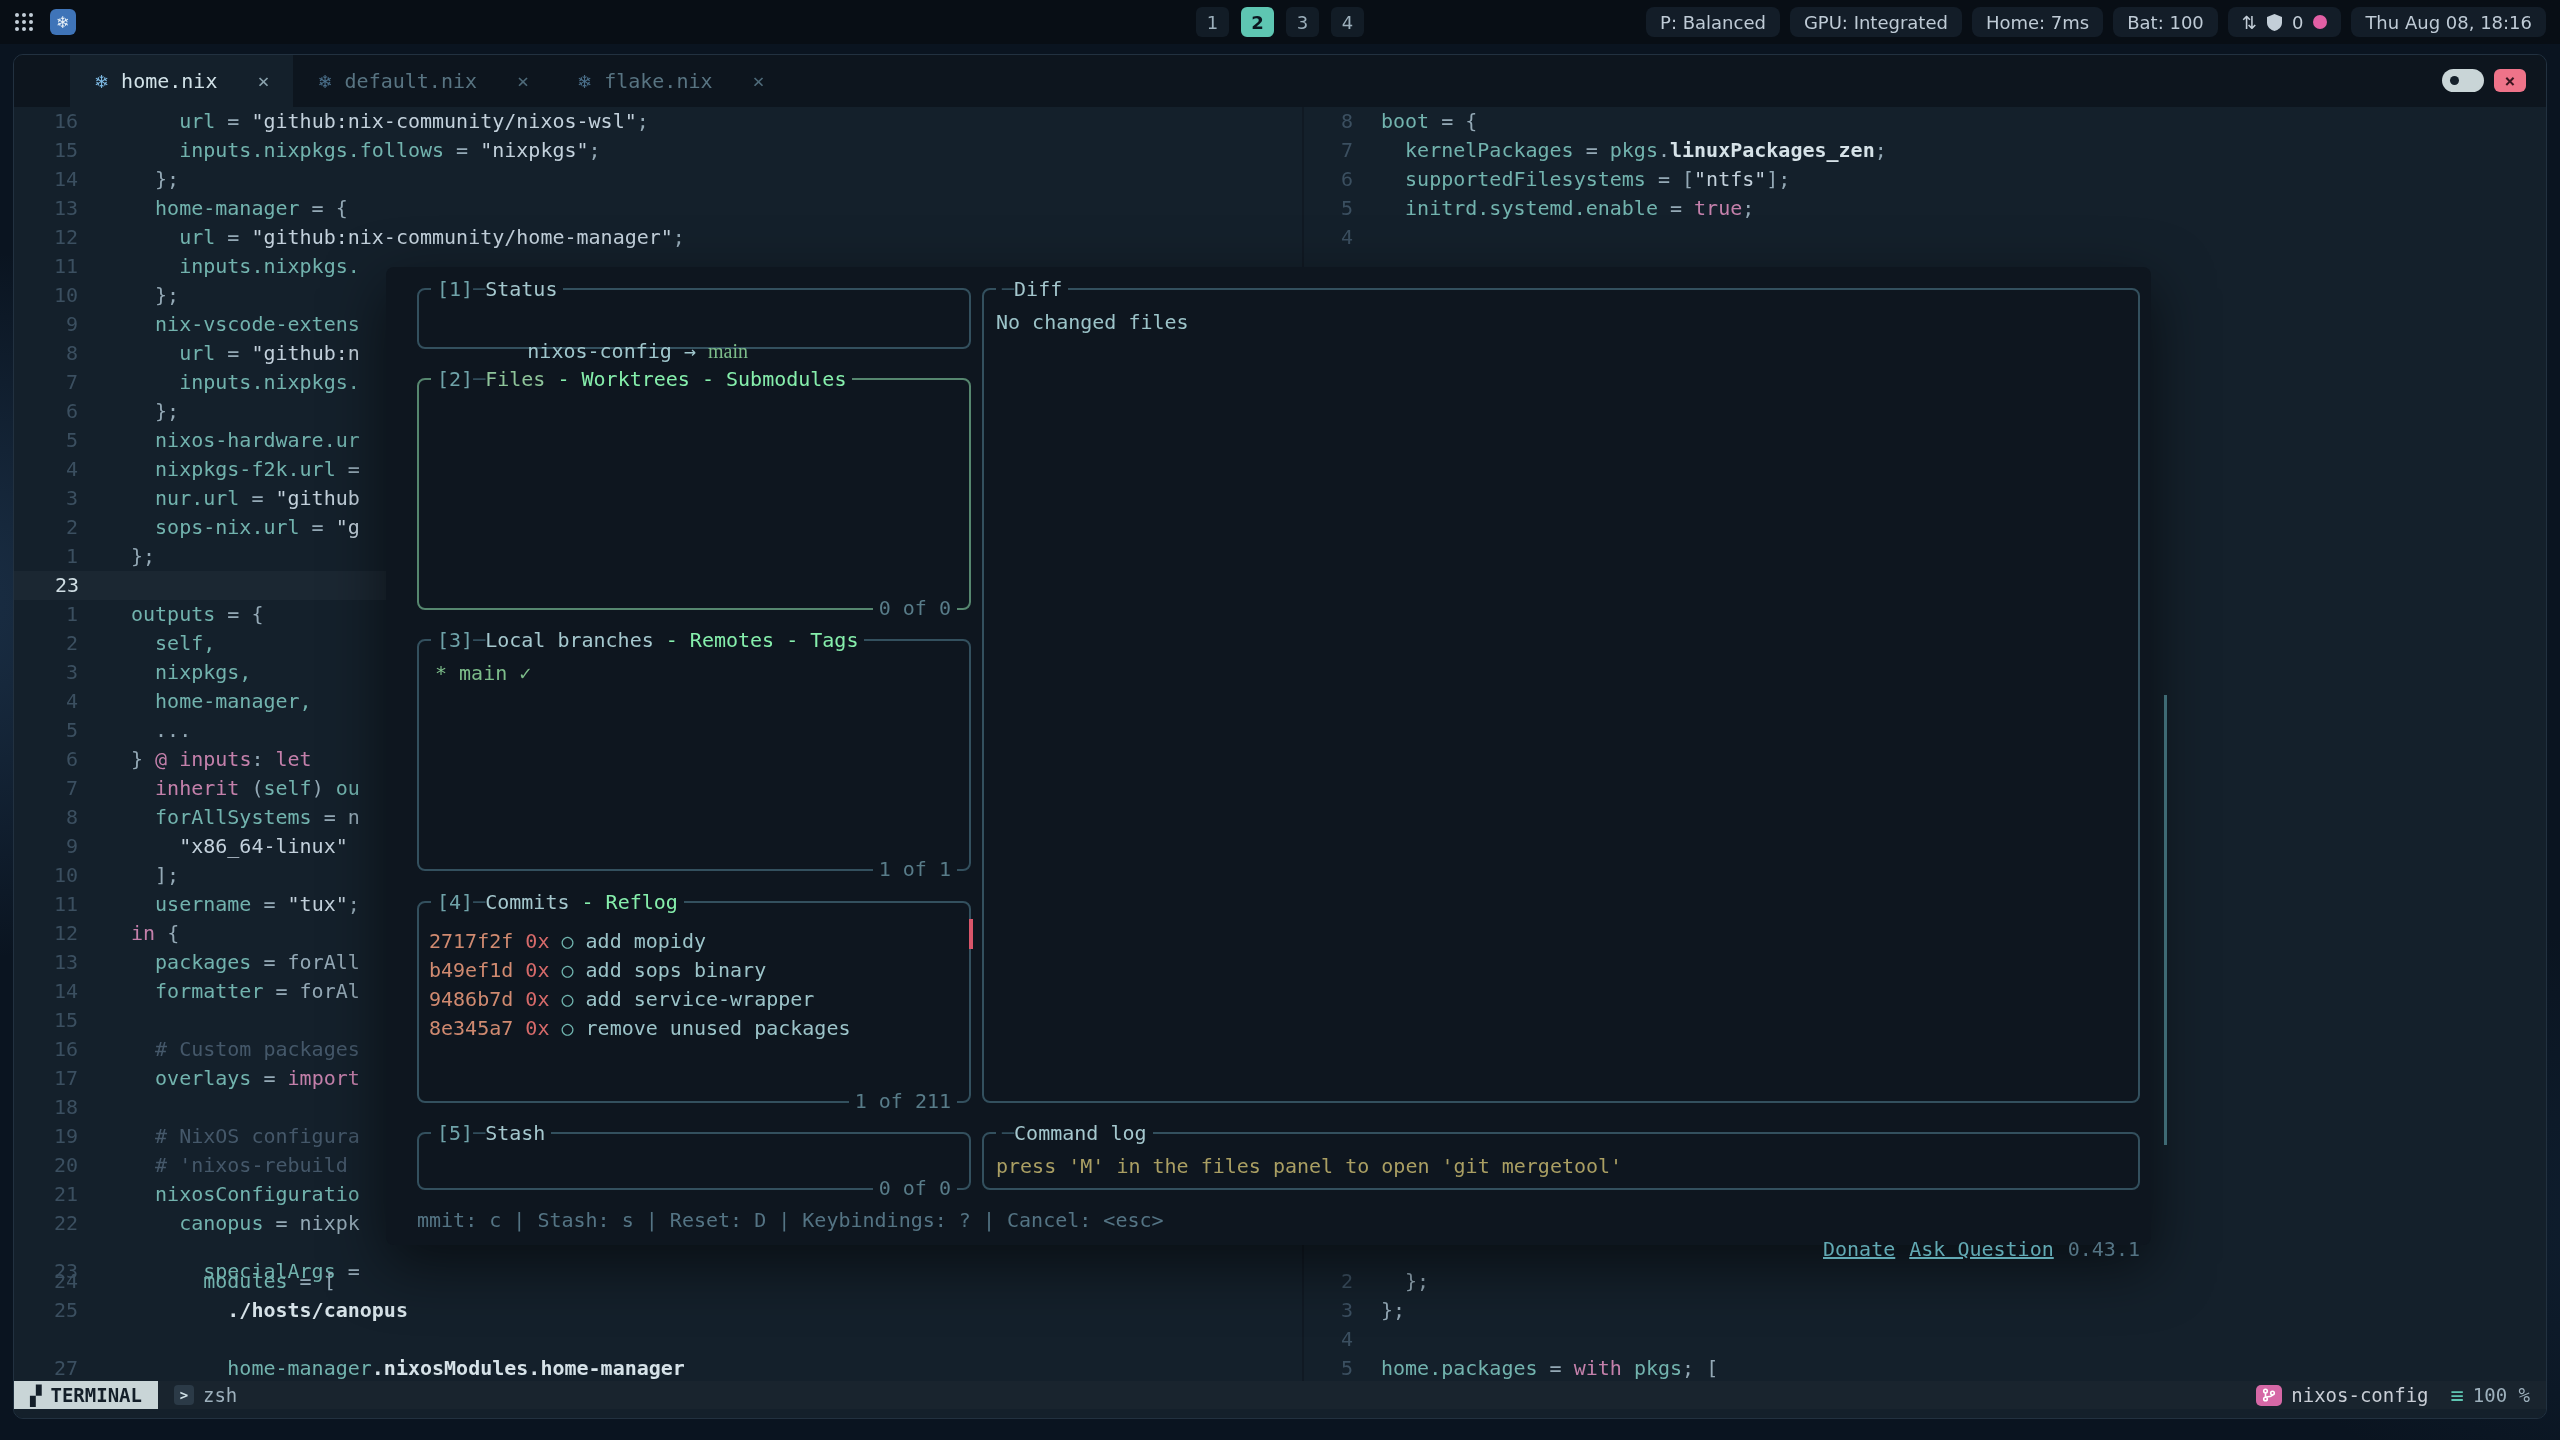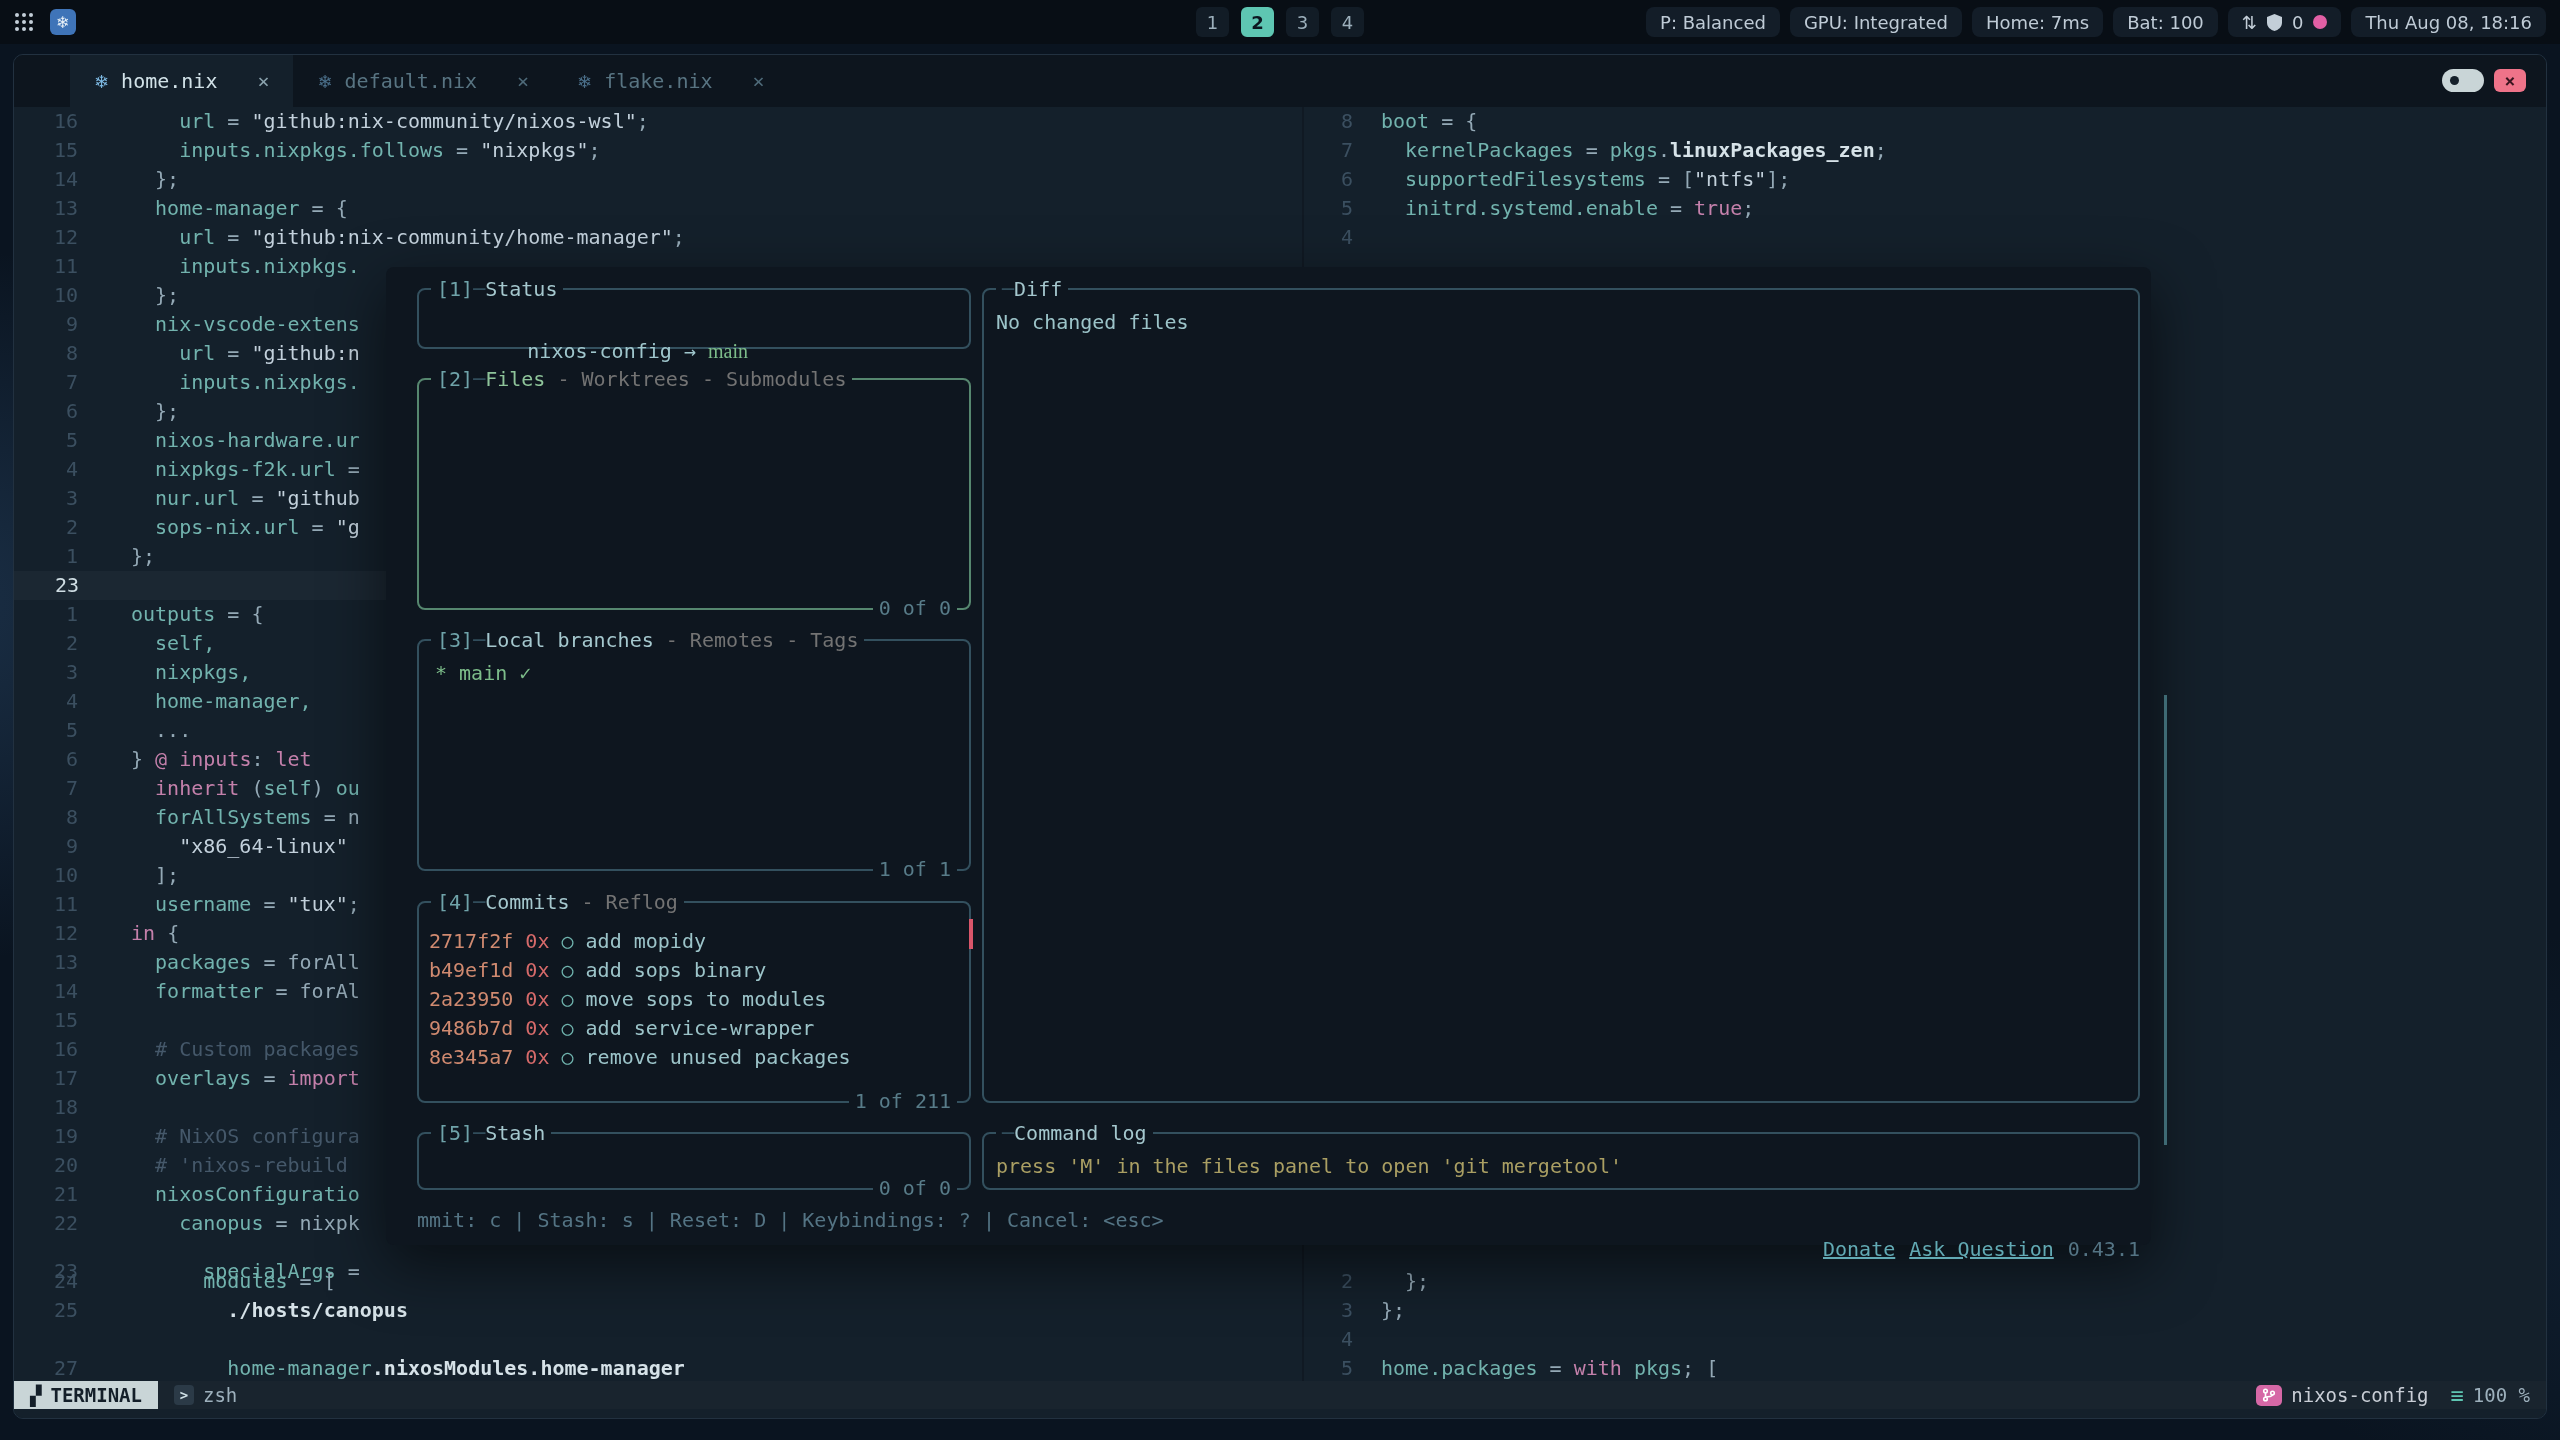--- a/index.html
+++ b/index.html
@@ -70,21 +70,21 @@
   
   .lazygit{position:absolute;left:372px;top:212px;width:1765px;height:978px;background:#0e161f;
     border-radius:8px;box-shadow:0 20px 60px rgba(0,0,0,.55);
     font-family:"DejaVu Sans Mono","Liberation Mono",monospace;font-size:20px;color:#9cc4c9;}
   .lg-panel{position:absolute;border:2px solid #33505e;border-radius:8px;box-sizing:border-box;}
   .lg-panel.focused{border-color:#56876f;}
   .lg-title{position:absolute;top:-15px;left:12px;background:#0e161f;padding:0 6px;
     display:flex;line-height:28px;white-space:pre;}
   .lg-num{color:#6fa3a9;} .lg-dash{color:#33505e;} .lg-main{color:#a5c8ce;}
   .focused .lg-main{color:#8ec49a;}
-  .lg-rest{color:#737373;}
+  .lg-rest{color:#86efac;}
   .lg-count{position:absolute;bottom:-14px;right:12px;background:#0e161f;padding:0 6px;
     color:#587c89;line-height:28px;white-space:pre;}
   .p-status{left:31px;top:21px;width:554px;height:61px;}
   .p-files{left:31px;top:111px;width:554px;height:232px;}
   .p-branches{left:31px;top:372px;width:554px;height:232px;}
   .p-commits{left:31px;top:634px;width:554px;height:202px;}
   .p-stash{left:31px;top:865px;width:554px;height:58px;}
   .p-diff{left:596px;top:21px;width:1158px;height:815px;}
   .p-cmdlog{left:596px;top:865px;width:1158px;height:58px;}
   .lg-content{position:absolute;left:12px;right:8px;top:18px;line-height:29px;white-space:pre;}
@@ -282,21 +282,20 @@
       <div class="lg-count">1 of 1</div>
     </div>
 
     <div class="lg-panel p-commits">
       <div class="lg-title">
         <span class="lg-num">[4]</span><span class="lg-dash">─</span><span class="lg-main">Commits</span><span class="lg-rest"> - Reflog</span>
       </div>
       <div class="lg-rows" id="commit-rows">
           <div class="lg-commit"><span class="lc-hash">2717f2f</span><span class="lc-author"> 0x</span><span class="lc-mark"> ○</span><span class="lc-msg"> add mopidy</span></div>
           <div class="lg-commit"><span class="lc-hash">b49ef1d</span><span class="lc-author"> 0x</span><span class="lc-mark"> ○</span><span class="lc-msg"> add sops binary</span></div>
-          <div class="lg-commit"><span class="lc-hash">2a23950</span><span class="lc-author"> 0x</span><span class="lc-mark"> ○</span><span class="lc-msg"> move sops to modules</span></div>
           <div class="lg-commit"><span class="lc-hash">9486b7d</span><span class="lc-author"> 0x</span><span class="lc-mark"> ○</span><span class="lc-msg"> add service-wrapper</span></div>
           <div class="lg-commit"><span class="lc-hash">8e345a7</span><span class="lc-author"> 0x</span><span class="lc-mark"> ○</span><span class="lc-msg"> remove unused packages</span></div>
         </div>
       <div class="lg-count">1 of 211</div>
     </div>
 
     <div class="lg-panel p-stash">
       <div class="lg-title">
         <span class="lg-num">[5]</span><span class="lg-dash">─</span><span class="lg-main">Stash</span>
       </div>

